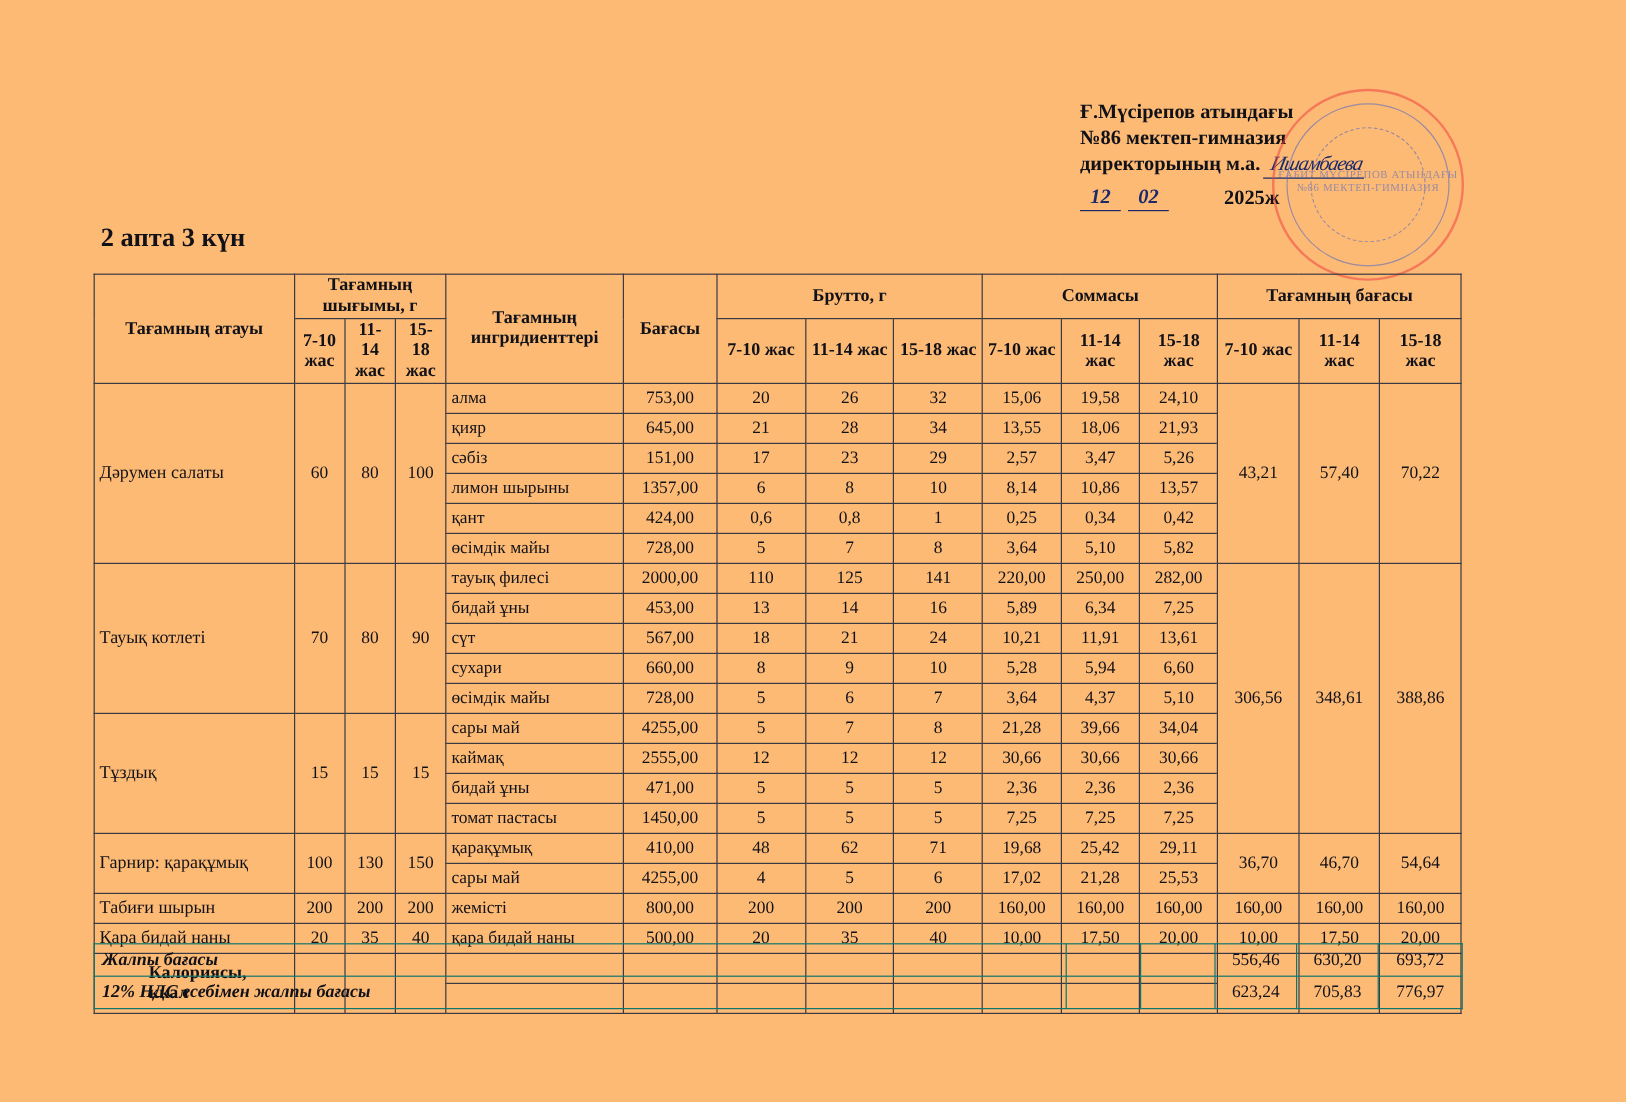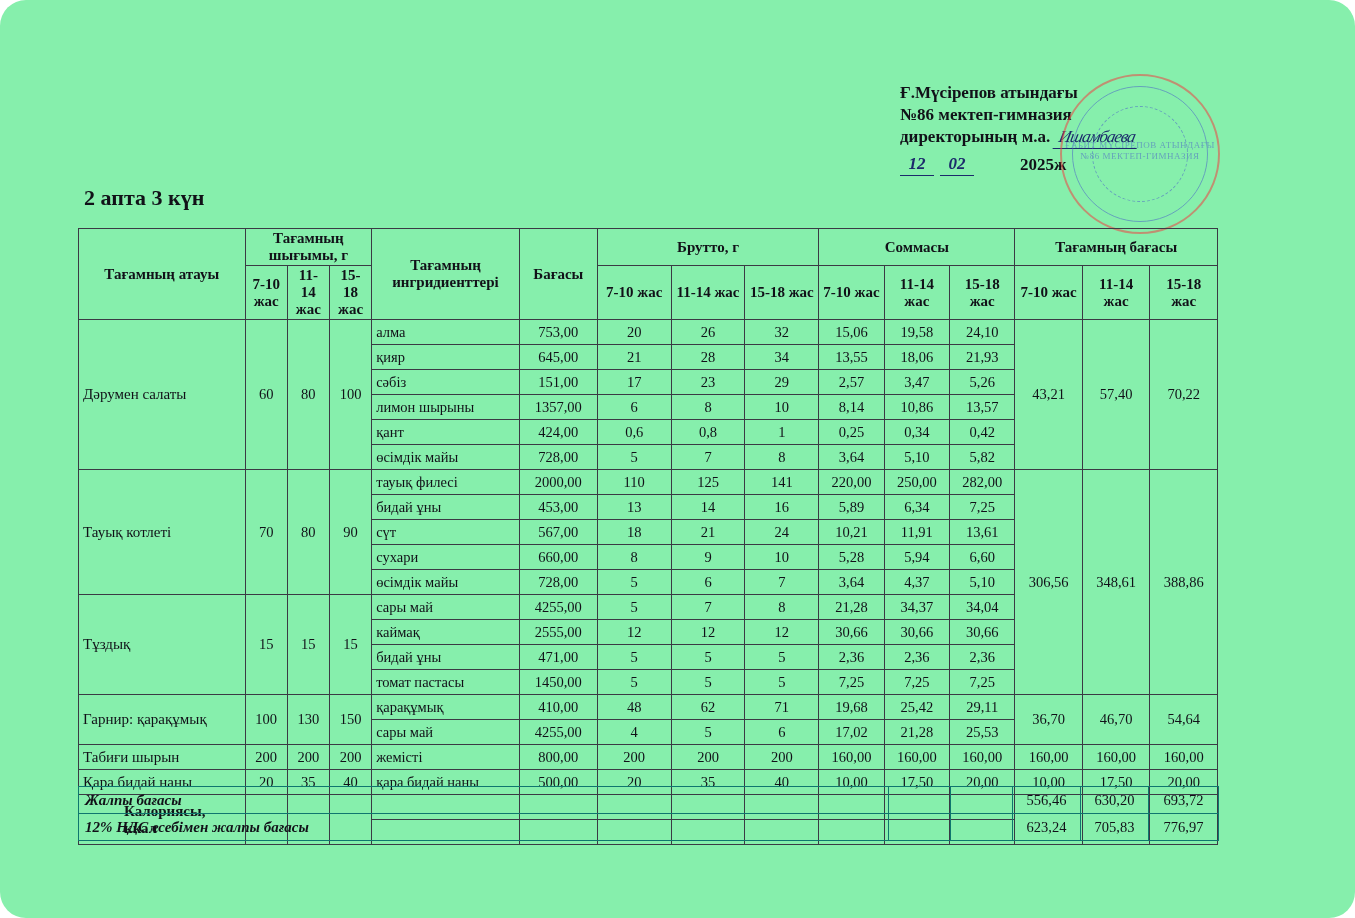--- a/index.html
+++ b/index.html
@@ -12,22 +12,21 @@
     height: 918px;
     position: relative;
     font-family: "Liberation Serif", serif;
     color: #111118;
     overflow: hidden;
   }
 
   .page {
     position: absolute;
     inset: 0;
-    background: #86efac;
-    border-radius: 26px;
+    background: #fdba74;
   }
 
   
   .approval {
     position: absolute;
     left: 900px;
     top: 82px;
     width: 330px;
     font-weight: bold;
     font-size: 17px;
@@ -371,21 +370,21 @@
             <td class="l dish-name" rowspan="4">Тұздық</td>
             <td class="c" rowspan="4">15</td>
             <td class="c" rowspan="4">15</td>
             <td class="c" rowspan="4">15</td>
             <td class="l">сары май</td>
             <td class="c">4255,00</td>
             <td class="c">5</td>
             <td class="c">7</td>
             <td class="c">8</td>
             <td class="c">21,28</td>
-            <td class="c">34,37</td>
+            <td class="c">39,66</td>
             <td class="c">34,04</td>
           </tr>
           <tr>
             <td class="l">каймақ</td>
             <td class="c">2555,00</td>
             <td class="c">12</td>
             <td class="c">12</td>
             <td class="c">12</td>
             <td class="c">30,66</td>
             <td class="c">30,66</td>

